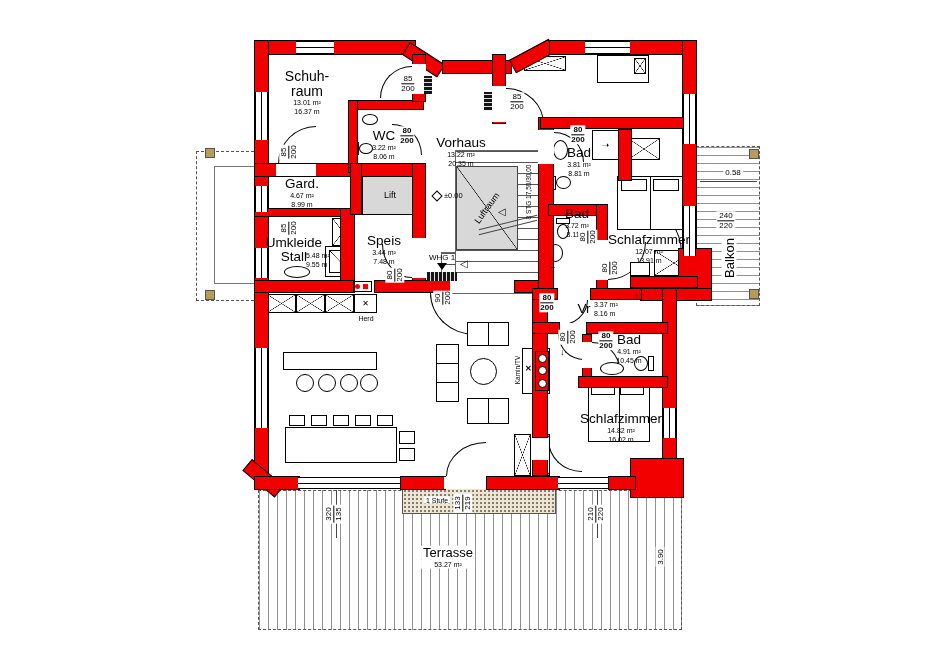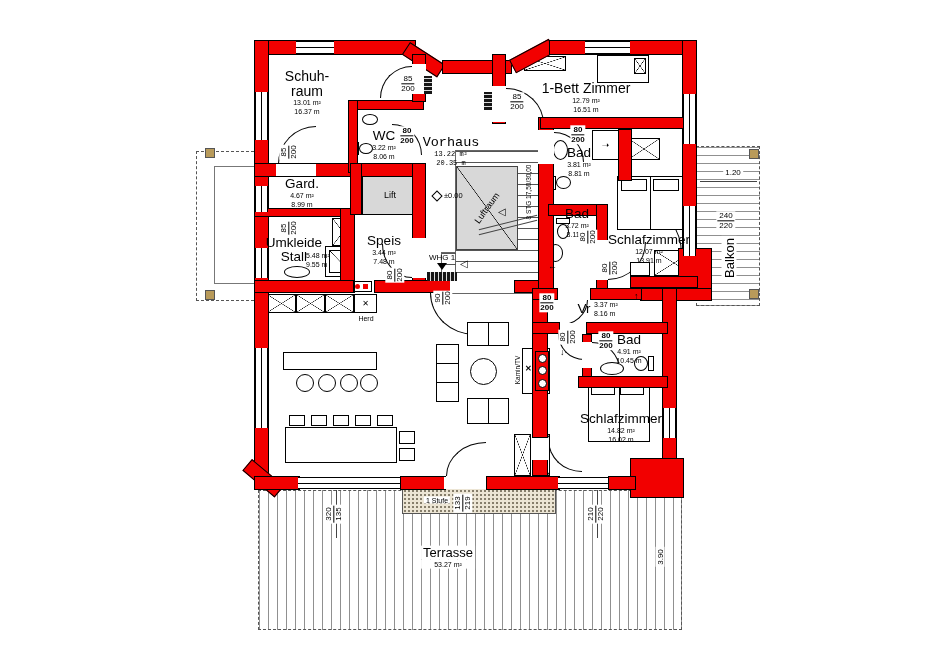--- a/index.html
+++ b/index.html
@@ -257,21 +257,21 @@
     <div class="nm big">Schuh-
 raum</div>
     <div class="ar">13.01 m²</div>
     <div class="ar">16.37 m</div>
     </div>
   <div class="lbl ctr" style="left:384px;top:145px;">
     <div class="nm">WC</div>
     <div class="ar">3.22 m²</div>
     <div class="ar">8.06 m</div>
     </div>
-  <div class="lbl ctr" style="left:451px;top:152px;font-family:Liberation Mono, monospace;">
+  <div class="lbl ctr" style="left:461px;top:152px;">
     <div class="nm">Vorhaus</div>
     <div class="ar">13.22 m²</div>
     <div class="ar">20.35 m</div>
     </div>
   <div class="lbl ctr" style="left:302px;top:193px;">
     <div class="nm">Gard.</div>
     <div class="ar">4.67 m²</div>
     <div class="ar">8.99 m</div>
     </div>
   <div class="lbl ctr" style="left:294px;top:250px;">
@@ -279,25 +279,20 @@
 Stall</div>
     </div>
   <div class="lbl" style="left:306px;top:251px;text-align:left;">
     <div class="ar">5.48 m²</div>
     <div class="ar">9.55 m</div>
     </div>
   <div class="lbl ctr" style="left:384px;top:250px;">
     <div class="nm">Speis</div>
     <div class="ar">3.44 m²</div>
     <div class="ar">7.48 m</div>
-    </div>
-  <div class="lbl ctr" style="left:586px;top:97px;">
-    <div class="nm big">1-Bett Zimmer</div>
-    <div class="ar">12.79 m²</div>
-    <div class="ar">16.51 m</div>
     </div>
   <div class="lbl ctr" style="left:579px;top:162px;">
     <div class="nm">Bad</div>
     <div class="ar">3.81 m²</div>
     <div class="ar">8.81 m</div>
     </div>
   <div class="lbl ctr" style="left:577px;top:223px;">
     <div class="nm">Bad</div>
     <div class="ar">3.72 m²</div>
     <div class="ar">8.11 m</div>
@@ -402,20 +397,20 @@
     </div>
   <div class="dim ctr rot" style="left:463px;top:503px;">
     <span>133</span>
       <span>219</span>
     </div>
   <div class="dim ctr rot" style="left:596px;top:514px;">
     <span>210</span>
       <span>220</span>
     </div>
   <div class="lbl ctr chip" style="left:733px;top:172px;font-size:8px;position:absolute;">
-    <span>1.20</span></div>
+    <span>0.58</span></div>
   <div class="lbl ctr rot chip" style="left:660px;top:557px;font-size:8px;position:absolute;">
     <span>3.90</span></div>
   <div class="vline" style="left:336px;top:490px;width:1px;height:48px;"></div>
   <div class="vline" style="left:597px;top:490px;width:1px;height:48px;"></div>
   <div class="vline" style="left:700px;top:181px;width:57px;height:1px;"></div>
 
 </div>
 
 </body></html>

